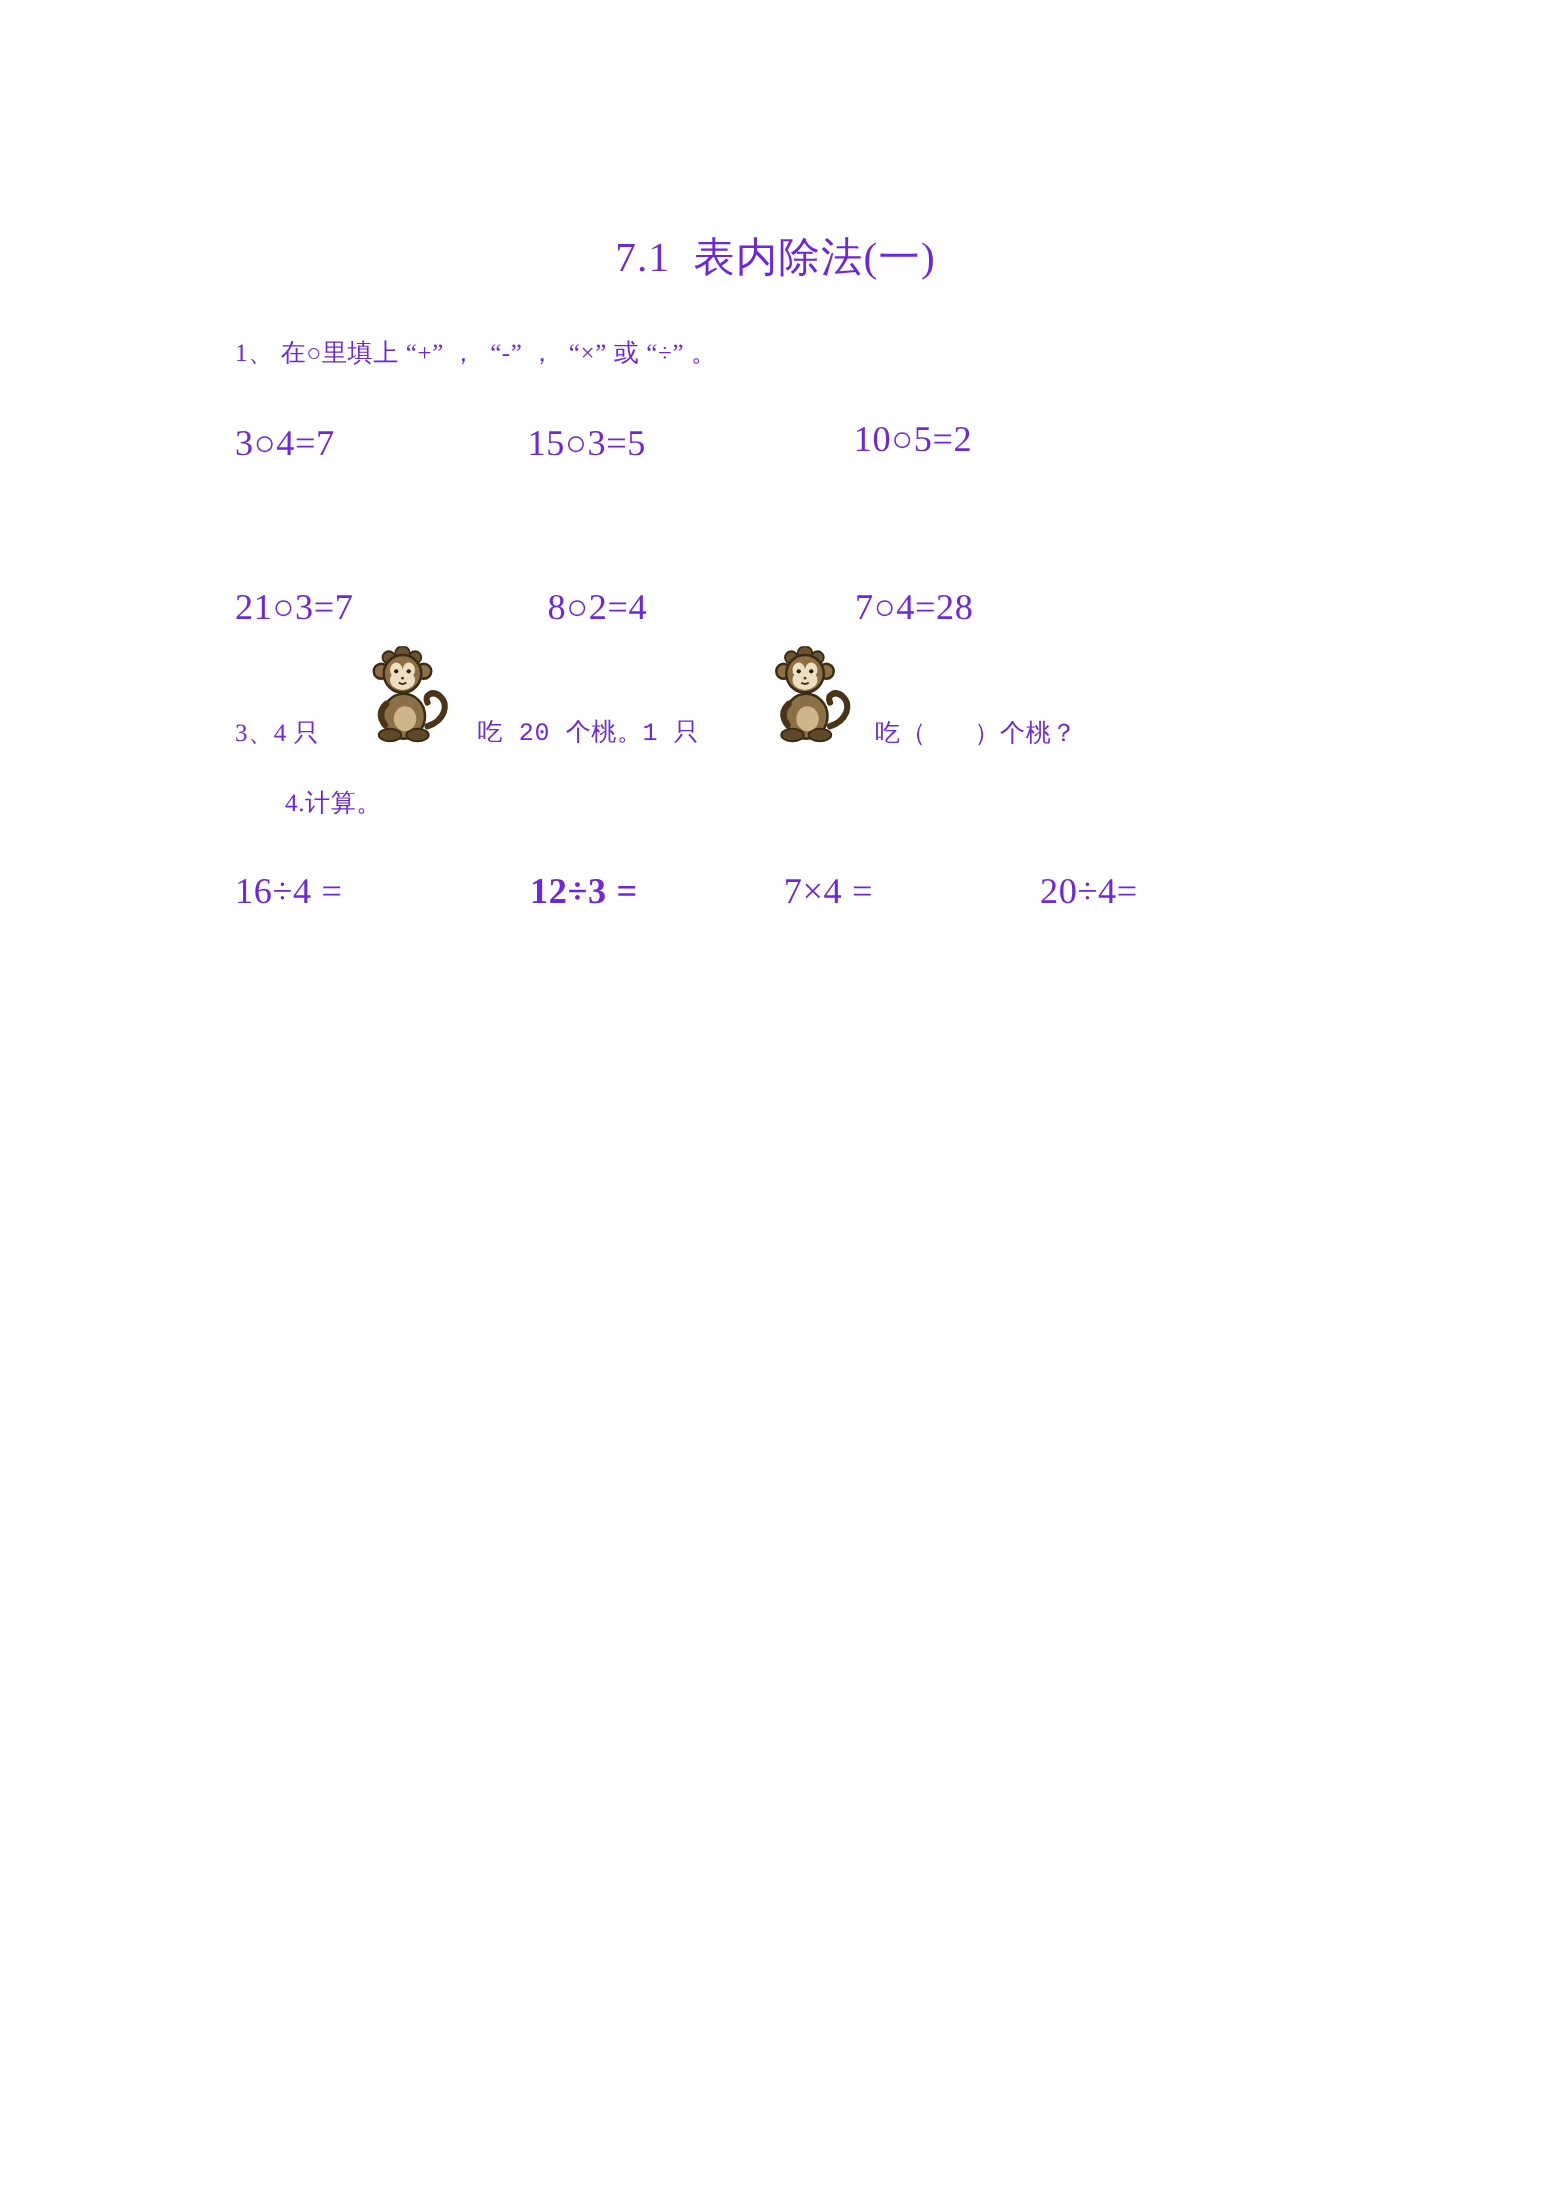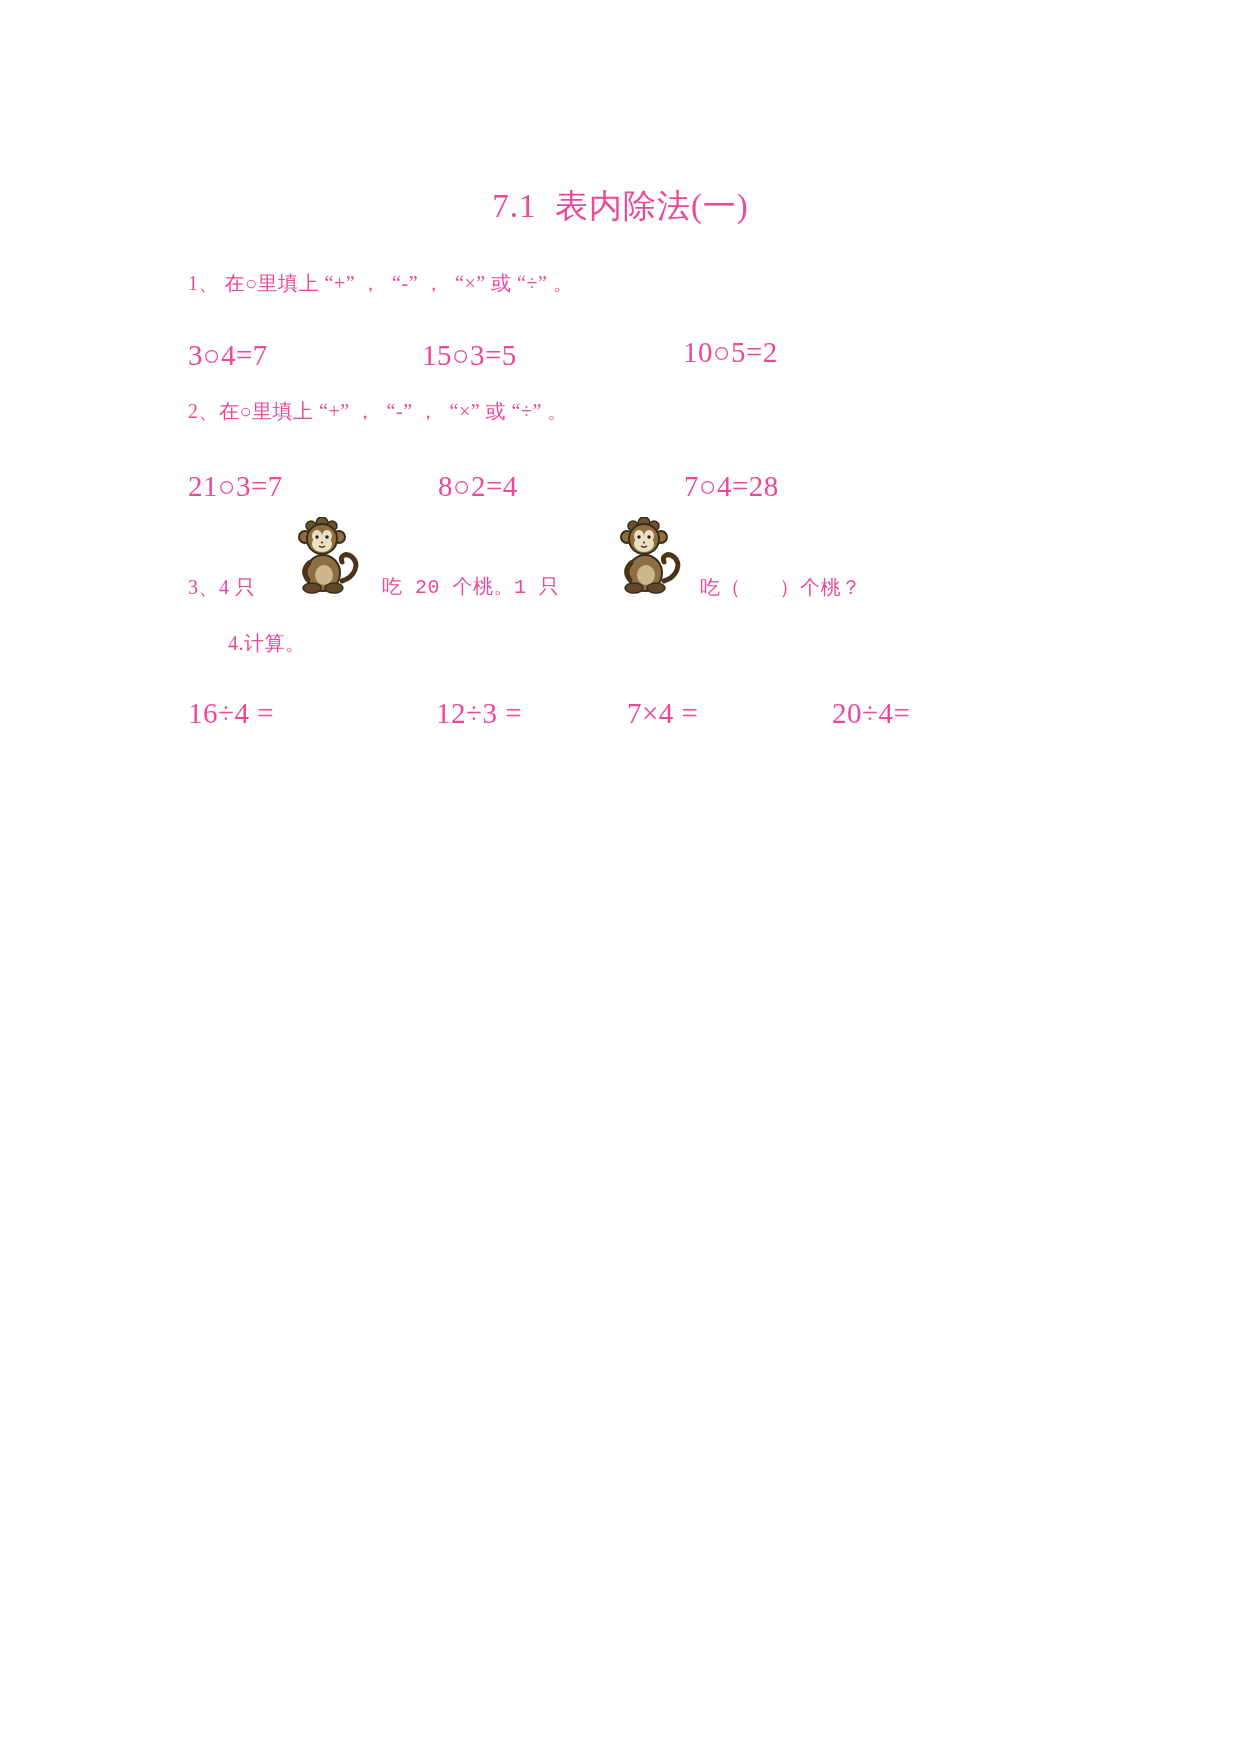--- a/index.html
+++ b/index.html
@@ -2,21 +2,21 @@
 <html><head>
 <meta charset="utf-8">
 <style>
   html,body{margin:0;padding:0;background:#ffffff;}
   .page{
     position:relative;
     width:1241px;
     height:1754px;
     background:#ffffff;
     font-family:"Liberation Serif","DejaVu Serif",serif;
-    color:#ec4899;
+    color:#6d28d9;
     overflow:hidden;
     border-radius:26px;
   }
   .line{
     position:absolute;
     white-space:pre;
     line-height:1.15;
     font-size:20px;
     letter-spacing:0.5px;
   }
@@ -68,37 +68,36 @@
 <div class="page">
 
   <div class="title">7.1  表内除法(一)</div>
 
   <div class="line" style="left:188px; top:272px;">1、 在○里填上 “+” ，  “-” ，  “×” 或 “÷” 。</div>
 
   <div class="line eq" style="left:188px; top:339px;">3○4=7</div>
   <div class="line eq" style="left:422px; top:339px;">15○3=5</div>
   <div class="line eq" style="left:683px; top:336px;">10○5=2</div>
 
-  <div class="line" style="left:188px; top:400px;">2、在○里填上 “+” ，  “-” ，  “×” 或 “÷” 。</div>
 
   <div class="line eq" style="left:188px; top:470px;">21○3=7</div>
   <div class="line eq" style="left:438px; top:470px;">8○2=4</div>
   <div class="line eq" style="left:684px; top:470px;">7○4=28</div>
 
   <svg class="monkey" style="left:296px; top:517px;">
       <use href="#monkey"></use>
     </svg>
   <svg class="monkey" style="left:618px; top:517px;">
       <use href="#monkey"></use>
     </svg>
 
   <div class="line" style="left:188px; top:576px;">3、4 只</div>
   <div class="line" style="left:382px; top:576px;font-family:Liberation Mono, monospace;">吃 20 个桃。1 只</div>
   <div class="line" style="left:700px; top:576px;">吃（       ）个桃？</div>
 
   <div class="line" style="left:188px; top:632px;margin-left:40px;">4.计算。</div>
 
   <div class="line eq" style="left:188px; top:697px;">16÷4 =</div>
-  <div class="line eq" style="left:436px; top:697px;">12÷3 =</div>
+  <div class="line eq" style="left:424px; top:697px;font-weight:bold;">12÷3 =</div>
   <div class="line eq" style="left:627px; top:697px;">7×4 =</div>
   <div class="line eq" style="left:816px; top:697px;margin-left:16px;">20÷4=</div>
 
 </div>
 
 </body></html>

